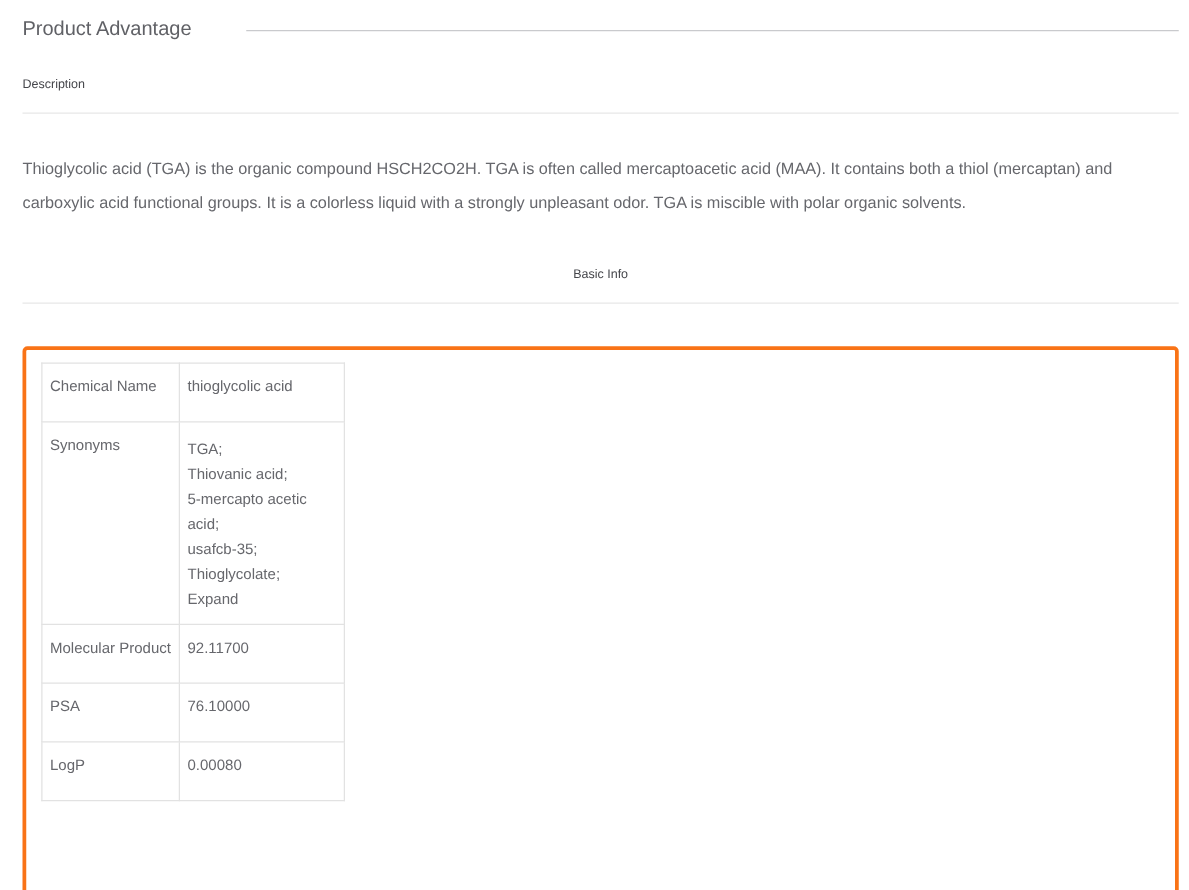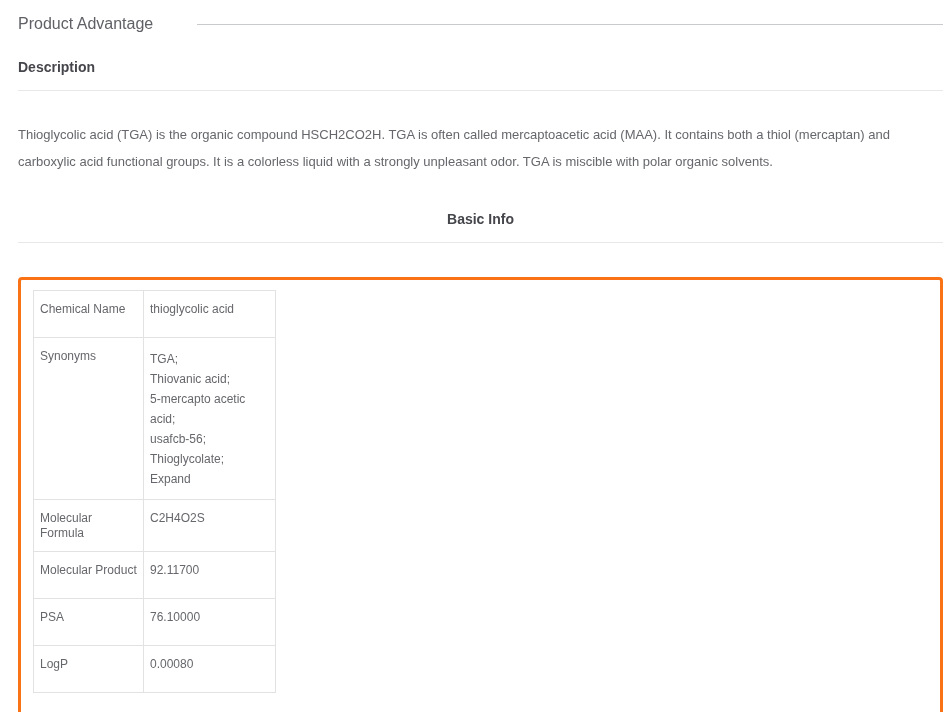--- a/index.html
+++ b/index.html
@@ -32,22 +32,22 @@
   }
   .header-rule {
     flex: 1;
     height: 0;
     border-top: 1px solid #c9cacd;
     margin-left: 15px;
   }
 
   
   .section-heading {
-    font-size: 14px;
-    font-weight: 700;
+    font-size: 10px;
+    font-weight: 400;
     line-height: 15px;
     color: #45464b;
   }
   .heading-description { margin-top: 26px; }
   .heading-basic-info  { margin-top: 37px; text-align: center; }
   .divider {
     height: 0;
     border-top: 1px solid #e8e8e8;
     margin-top: 15px;
   }
@@ -121,32 +121,28 @@
             <td class="value-cell">thioglycolic acid</td>
           </tr>
 
           <tr>
             <td class="label-cell">Synonyms</td>
             <td class="value-cell">
               <div class="synonym-lines">
                 <div>TGA;</div>
                 <div>Thiovanic acid;</div>
                 <div>5-mercapto acetic acid;</div>
-                <div>usafcb-56;</div>
+                <div>usafcb-35;</div>
                 <div>Thioglycolate;</div>
               </div>
               <div class="expand-link">Expand</div>
             </td>
           </tr>
 
 
-          <tr class="single-row">
-            <td class="label-cell">Molecular Formula</td>
-            <td class="value-cell">C2H4O2S</td>
-          </tr>
 
           <tr class="single-row">
             <td class="label-cell">Molecular Product</td>
             <td class="value-cell">92.11700</td>
           </tr>
 
           <tr class="single-row">
             <td class="label-cell">PSA</td>
             <td class="value-cell">76.10000</td>
           </tr>

